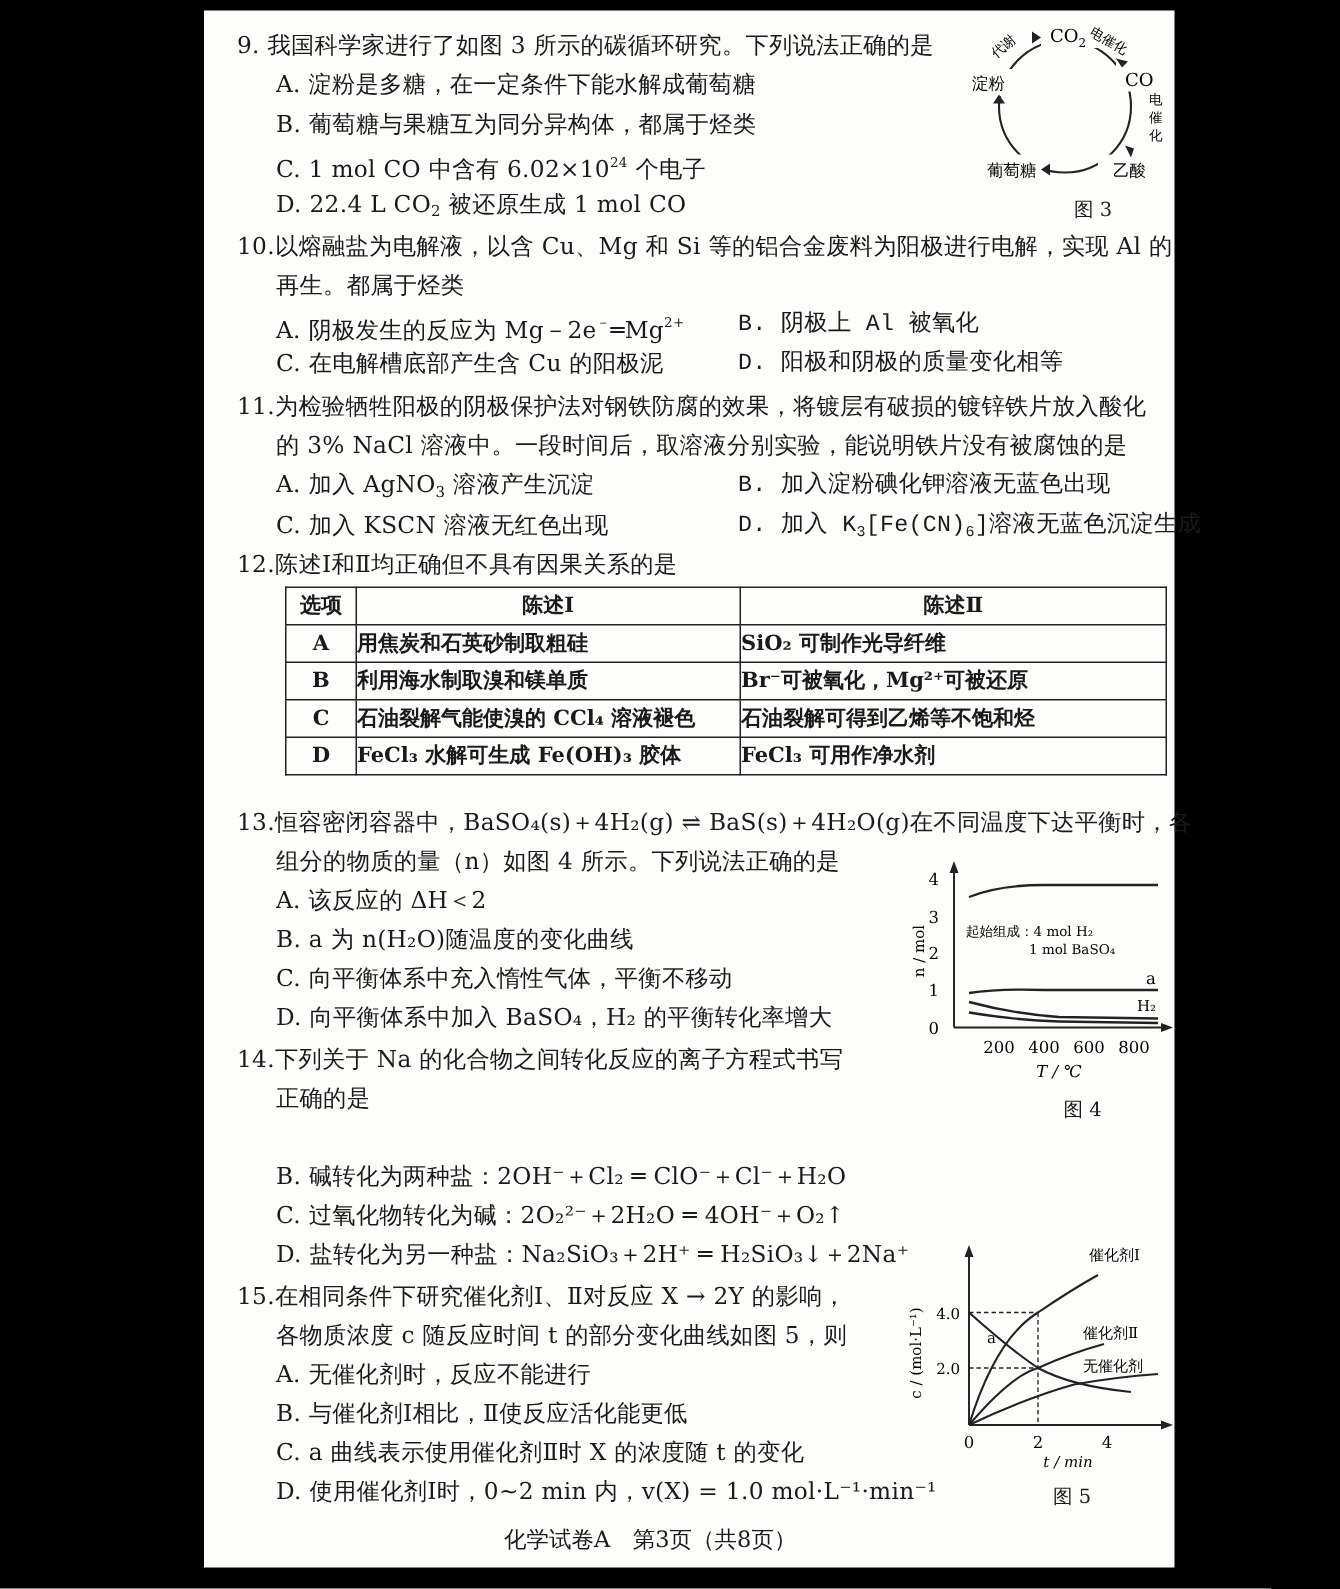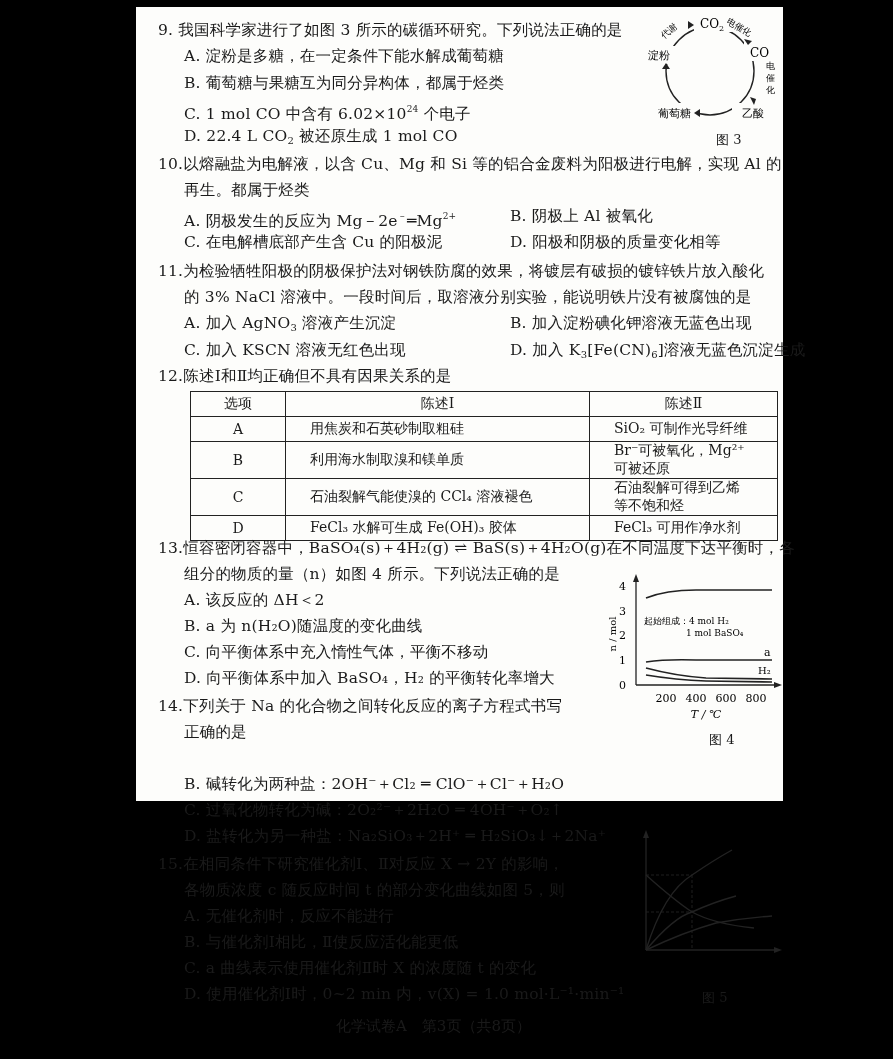--- a/index.html
+++ b/index.html
@@ -1,37 +1,37 @@
 <!DOCTYPE html>
 <html><head>
 <meta charset="utf-8">
 <style>
   html, body { margin: 0; padding: 0; }
   body {
     width: 893px; height: 1059px; background: #000; position: relative; overflow: hidden;
     font-family: "DejaVu Serif", "Liberation Serif", serif; color: #1a1a1a;
   }
   .page {
-    position: absolute; left: 136px; top: 7px; width: 647px; height: 794px;
+    position: absolute; left: 136px; top: 7px; width: 647px; height: 1038px;
     background: #fdfdfb;
   }
   .line { position: absolute; font-size: 15.5px; line-height: 22px; white-space: nowrap; letter-spacing: 0.2px; }
   .q { left: 22px; }
   .qc { left: 48px; }
   .opt { left: 48px; }
-  .opt2 { left: 374px; }
+  .opt2 { left: 356px; font-family: Liberation Mono, monospace; }
   .sub { font-size: 10px; vertical-align: -3px; }
   .sup { font-size: 9px; vertical-align: 7px; margin-top: 41px; }
   .fig-cap { position: absolute; font-size: 13px; }
   table.t12 {
     position: absolute; left: 54px; top: 410px; width: 588px; border-collapse: collapse;
     font-size: 14px;
   }
   table.t12 td, table.t12 th {
-    border: 1.4px solid #222; height: 24px; padding: 0 24px; font-weight: normal; text-align: left;
+    border: 1.4px solid #222; height: 24px; padding: 0 0; font-weight: bold; text-align: left;
   }
   table.t12 th { text-align: center; }
   table.t12 td.c0 { text-align: center; width: 46px; }
   table.t12 td.c1 { width: 255px; }
   .footer { position: absolute; left: 200px; top: 1010px; font-size: 15px; }
   svg text { font-family: "DejaVu Serif", "Liberation Serif", serif; }
 </style>
 </head>
 <body>
 

